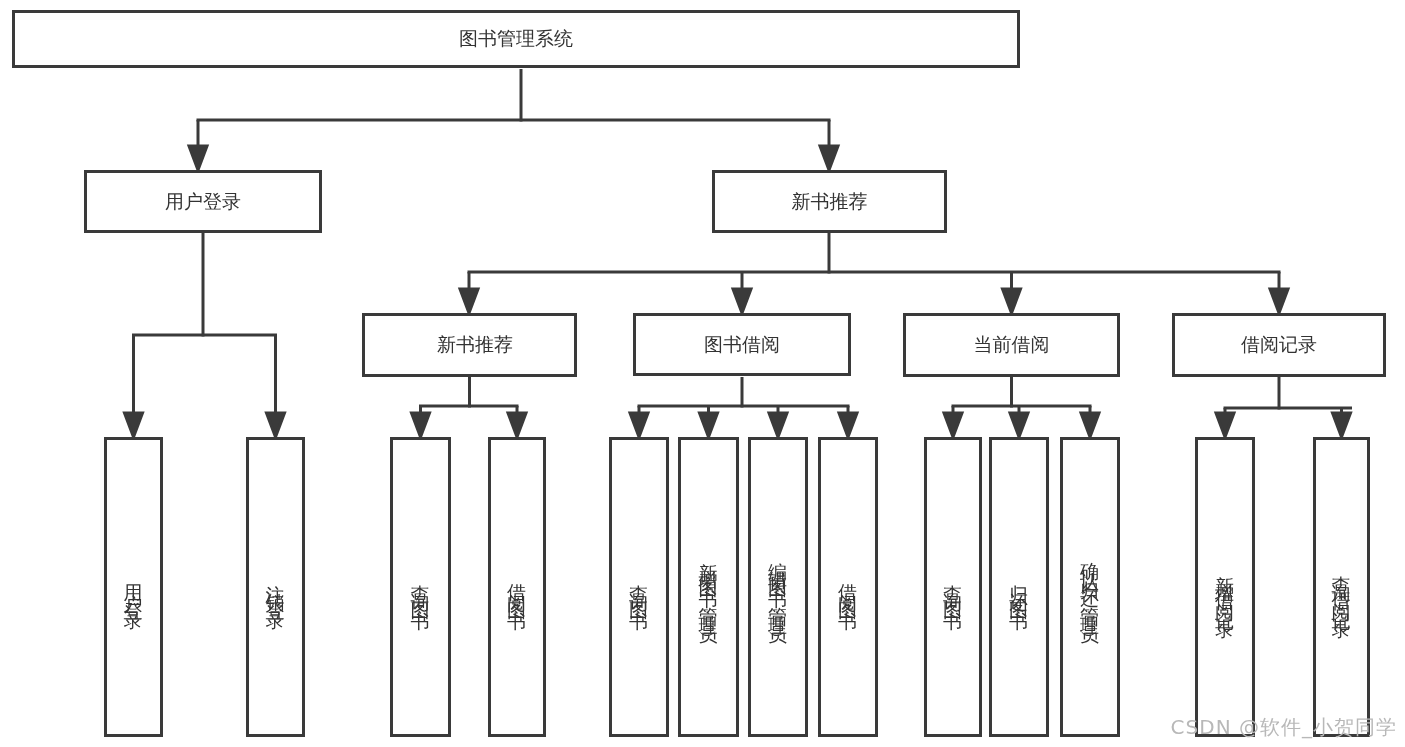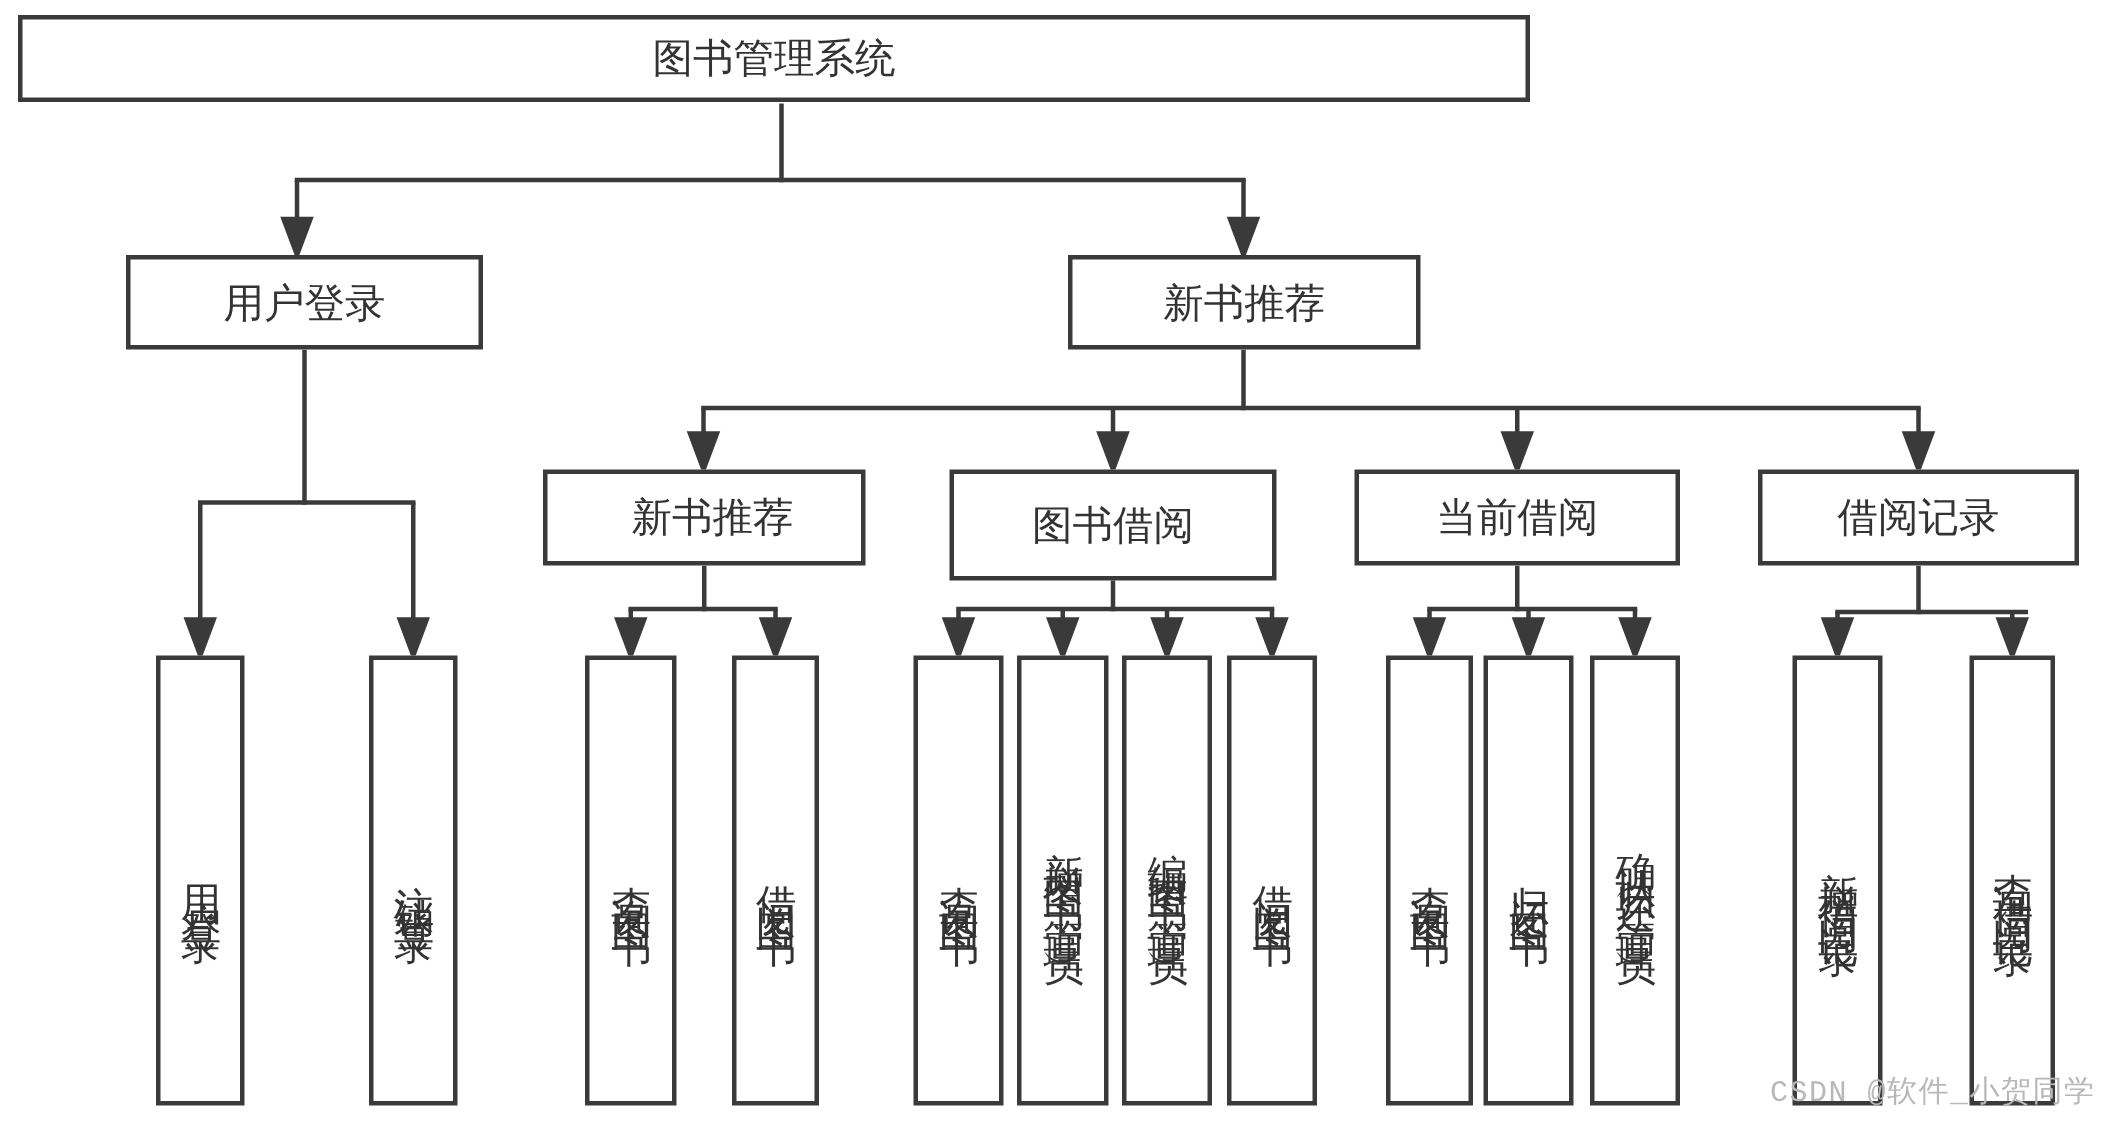--- a/index.html
+++ b/index.html
@@ -19,41 +19,40 @@
   }
   .box {
     position: absolute;
     box-sizing: border-box;
     background: #ffffff;
     border: 3px solid #3a3a3a;
     display: flex;
     align-items: center;
     justify-content: center;
     color: #333333;
-    font-size: 27px;
+    font-size: 19px;
     z-index: 2;
     white-space: nowrap;
   }
   .leaf {
     writing-mode: vertical-lr;
     text-orientation: mixed;
     letter-spacing: 9px;
     line-height: 1;
     white-space: normal;
   }
   .watermark {
     position: absolute;
     top: 714px;
     right: 8px;
     z-index: 6;
     color: #b8b8b8;
     font-size: 20px;
     letter-spacing: 1px;
     z-index: 6;
-    font-family: Liberation Mono, monospace;
   }
 </style>
 </head>
 <body>
 
 <div class="stage">
 
   <svg class="connectors" viewBox="0 0 1405 747" xmlns="http://www.w3.org/2000/svg">
     <g stroke="#3a3a3a" stroke-width="3" fill="#3a3a3a">
 
@@ -117,21 +116,21 @@
       <polygon points="1332.5,413 1350.5,413 1341.5,437"></polygon>
     </g>
   </svg>
 
   <div class="box" style="left:12px; top:10px; width:1008px; height:58px;">图书管理系统</div>
 
   <div class="box" style="left:84px; top:170px; width:238px; height:63px;">用户登录</div>
   <div class="box" style="left:712px; top:170px; width:235px; height:63px;">新书推荐</div>
 
   <div class="box" style="left:362px; top:313px; width:215px; height:64px;padding-left:11px;">新书推荐</div>
-  <div class="box" style="left:633px; top:313px; width:218px; height:74px;">图书借阅</div>
+  <div class="box" style="left:633px; top:313px; width:218px; height:63px;">图书借阅</div>
   <div class="box" style="left:1172px; top:313px; width:214px; height:64px;">借阅记录</div>
   <div class="box" style="left:903px; top:313px; width:217px; height:64px;">当前借阅</div>
 
   <div class="box leaf" style="left:104px; top:437px; width:59px; height:300px;">用户登录</div>
   <div class="box leaf" style="left:246px; top:437px; width:59px; height:300px;">注销登录</div>
 
   <div class="box leaf" style="left:390px; top:437px; width:61px; height:300px;">查询图书</div>
   <div class="box leaf" style="left:488px; top:437px; width:58px; height:300px;">借阅图书</div>
 
   <div class="box leaf" style="left:609px; top:437px; width:60px; height:300px;">查询图书</div>

